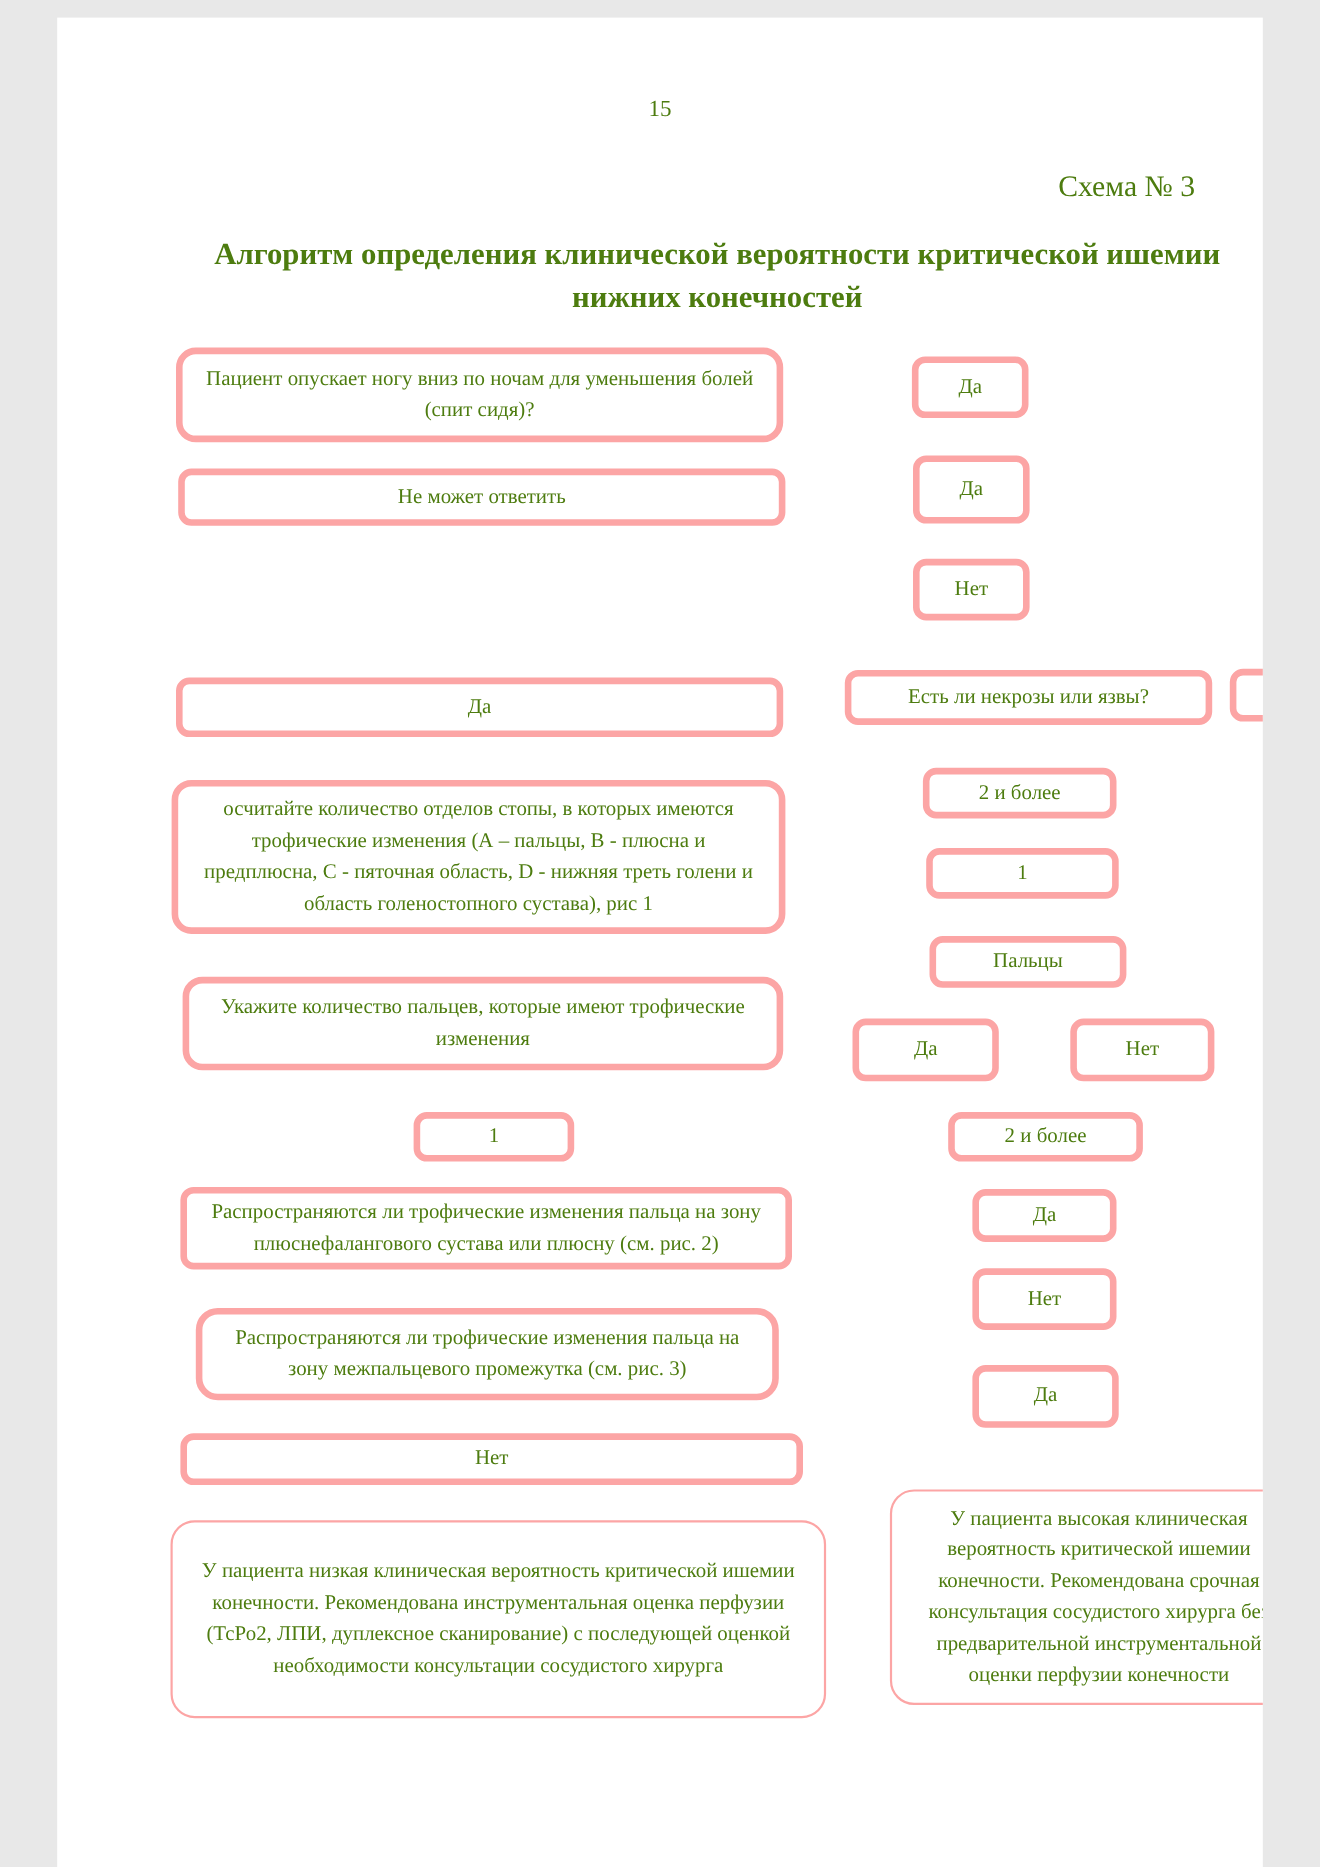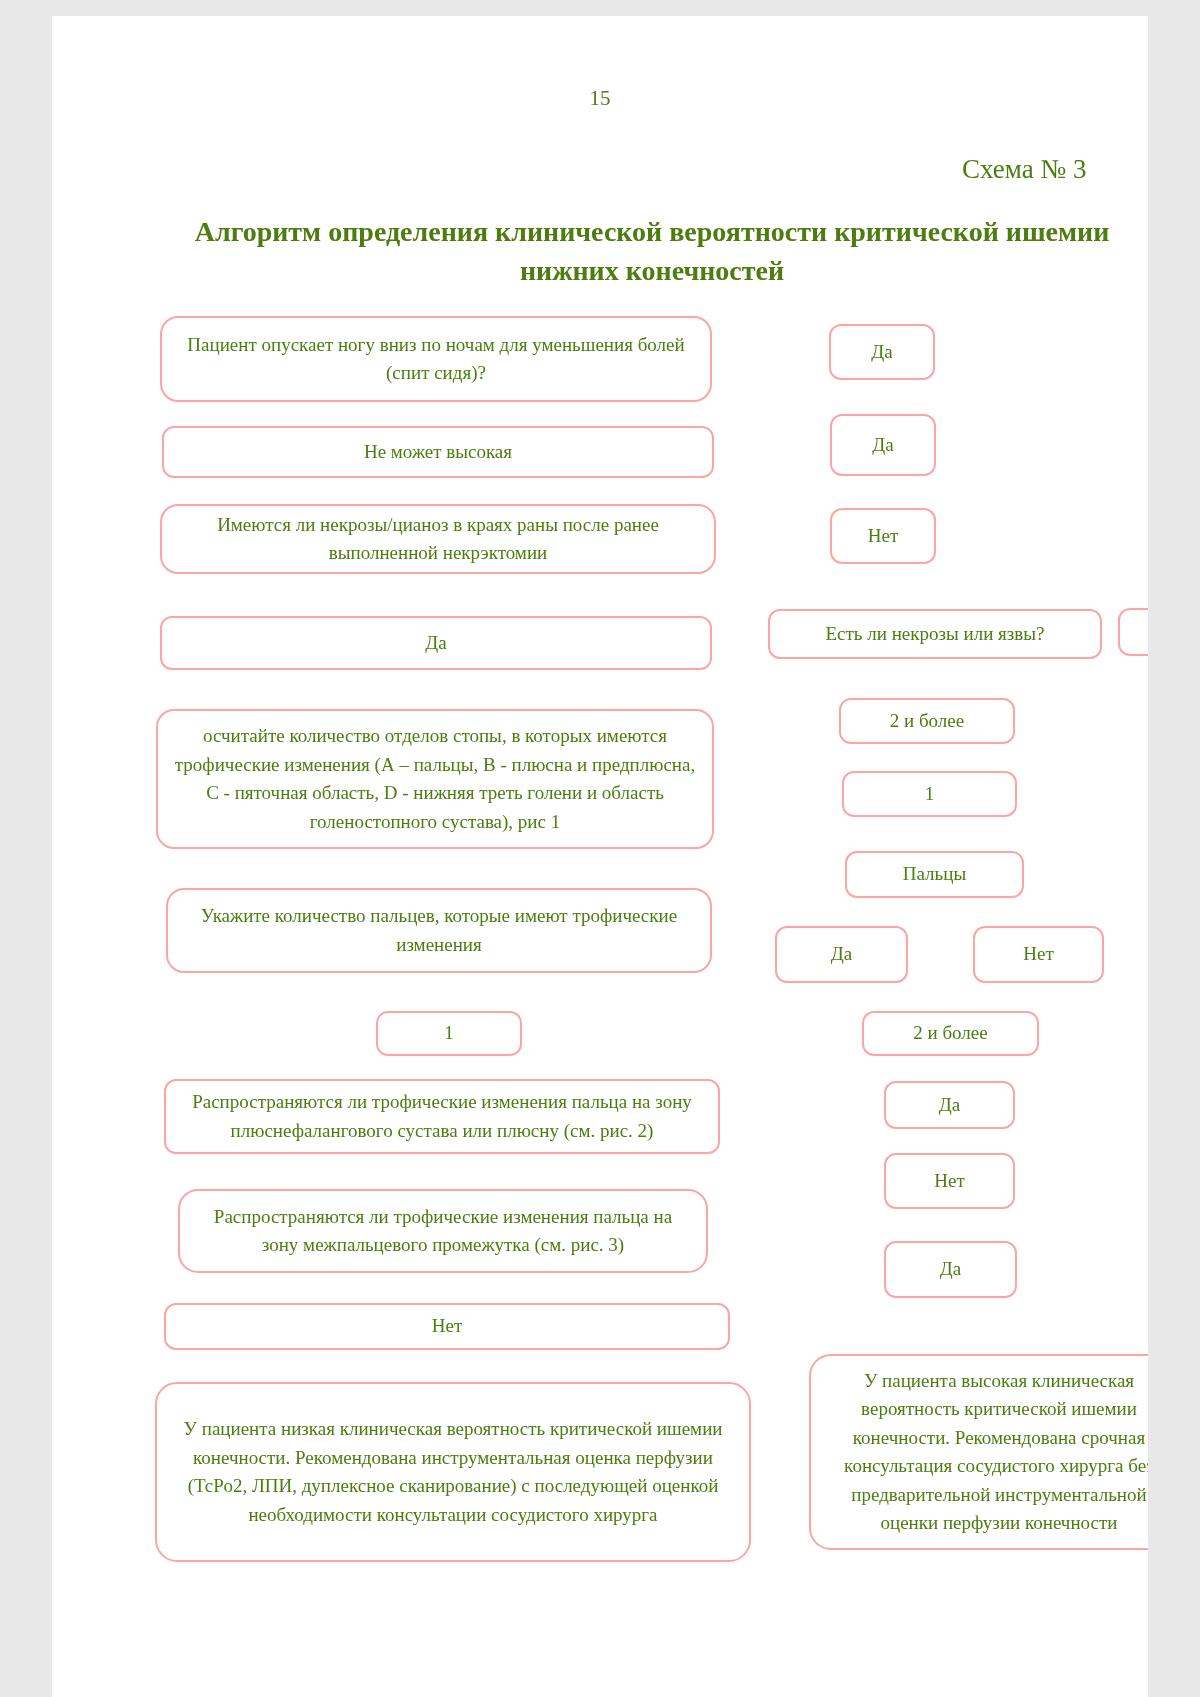--- a/index.html
+++ b/index.html
@@ -20,21 +20,21 @@
   .schema-label {
     position: absolute; top: 138px; left: 910px; width: 170px;
     text-align: left; font-size: 27px;
   }
   .doc-title {
     position: absolute; top: 196px; left: 60px; width: 1080px;
     text-align: center; font-weight: bold; font-size: 28px; line-height: 1.4;
   }
   .box {
     position: absolute;
-    border: 2px solid #fca5a5;
+    border: 6px solid #fca5a5;
     border-radius: 12px;
     display: flex; align-items: center; justify-content: center;
     text-align: center;
     padding: 0 14px;
     box-sizing: border-box;
     font-size: 19px;
     line-height: 1.5;
     background: #ffffff;
   }
   .box.big { border-radius: 18px; }
@@ -48,24 +48,23 @@
   <div class="page-number">15</div>
   <div class="schema-label">Схема № 3</div>
   <div class="doc-title">
     <span>Алгоритм определения клинической вероятности критической ишемии</span><br>
     <span>нижних конечностей</span>
   </div>
 
   <div class="box big" style="left:108px; top:300px; width:552px; height:86px;">Пациент опускает ногу вниз по ночам для уменьшения болей (спит сидя)?</div>
   <div class="box" style="left:777px; top:308px; width:106px; height:56px;">Да</div>
 
-  <div class="box" style="left:110px; top:410px; width:552px; height:52px;">Не может высокая</div>
+  <div class="box" style="left:110px; top:410px; width:552px; height:52px;">Не может ответить</div>
   <div class="box" style="left:778px; top:398px; width:106px; height:62px;">Да</div>
 
-  <div class="box big" style="left:108px; top:488px; width:556px; height:70px;">Имеются ли некрозы/цианоз в краях раны после ранее выполненной некрэктомии</div>
   <div class="box" style="left:778px; top:492px; width:106px; height:56px;">Нет</div>
 
   <div class="box" style="left:108px; top:600px; width:552px; height:54px;">Да</div>
   <div class="box" style="left:716px; top:593px; width:334px; height:50px;">Есть ли некрозы или язвы?</div>
   <div class="box" style="left:1066px; top:592px; width:100px; height:48px;">Нет</div>
 
   <div class="box big" style="left:104px; top:693px; width:558px; height:140px;">осчитайте количество отделов стопы, в которых имеются трофические изменения (А – пальцы, В - плюсна и предплюсна, С - пяточная область, D - нижняя треть голени и область голеностопного сустава), рис 1</div>
   <div class="box" style="left:787px; top:682px; width:176px; height:46px;">2 и более</div>
   <div class="box" style="left:790px; top:755px; width:175px; height:46px;">1</div>
   <div class="box" style="left:793px; top:835px; width:179px; height:47px;">Пальцы</div>

